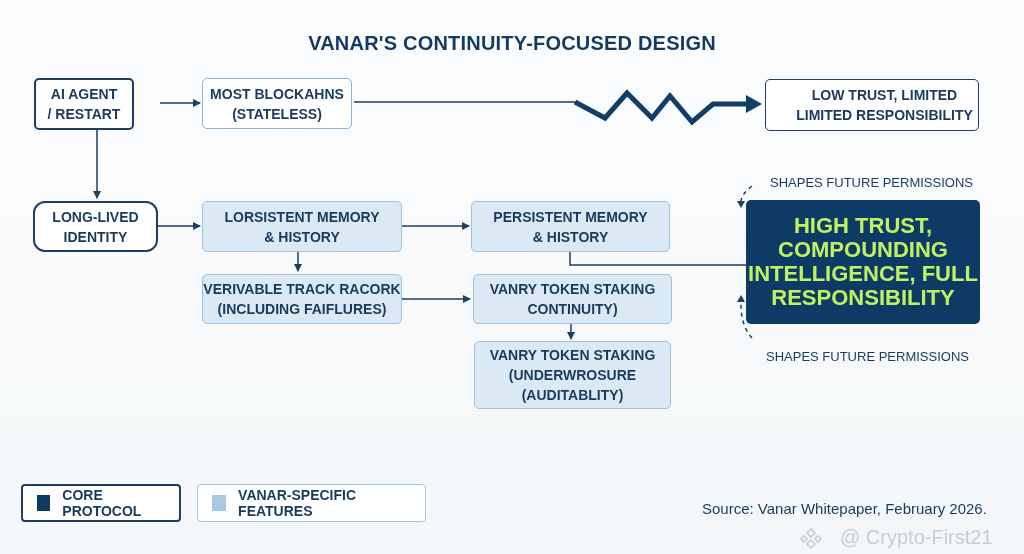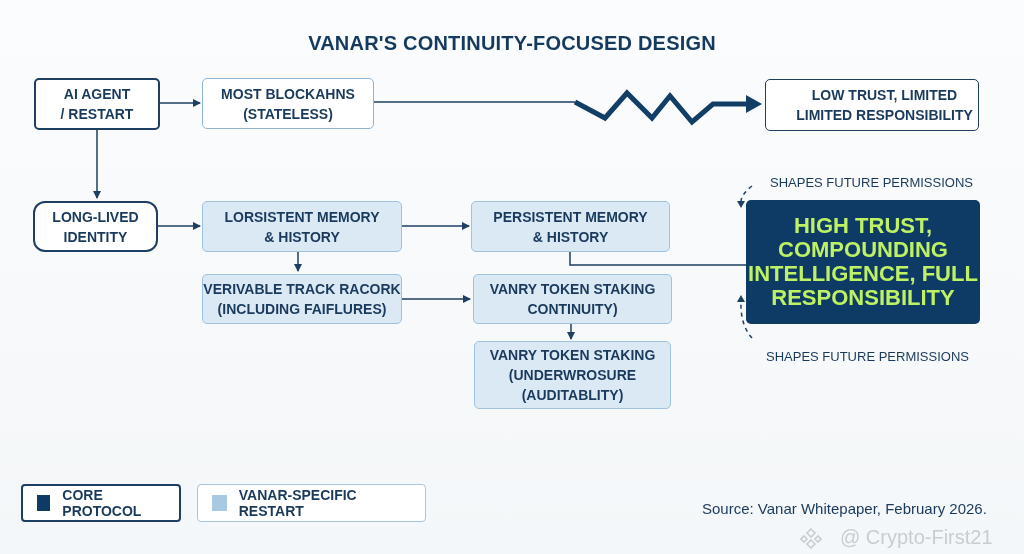--- a/index.html
+++ b/index.html
@@ -76,26 +76,26 @@
   <line x1="571" y1="324" x2="571" y2="339" stroke="#1e3f62" stroke-width="1.5" marker-end="url(#arr)"></line>
 
   <polyline points="570,252 570,265 746,265" fill="none" stroke="#1e3f62" stroke-width="1.5"></polyline>
 
   <path d="M752,186 Q740,195 741,204" fill="none" stroke="#1e3f62" stroke-width="1.5" stroke-dasharray="4,4"></path>
   <path d="M737,201 L741,208 L745,201 Z" fill="#1e3f62"></path>
   <path d="M752,338 Q740,325 741,300" fill="none" stroke="#1e3f62" stroke-width="1.5" stroke-dasharray="4,4"></path>
   <path d="M737,302 L741,295 L745,302 Z" fill="#1e3f62"></path>
 </svg>
 
-<div class="node core" style="left:34px;top:78px;width:126px;height:52px;">
+<div class="node core" style="left:34px;top:78px;width:100px;height:52px;">
   <span>AI AGENT</span>
   <span>/ RESTART</span>
 </div>
 
-<div class="node outline" style="left:202px;top:78px;width:172px;height:51px;">
+<div class="node outline" style="left:202px;top:78px;width:150px;height:51px;">
   <span>MOST BLOCKAHNS</span>
   <span>(STATELESS)</span>
 </div>
 
 <div class="node core" style="left:765px;top:79px;width:214px;height:52px;border-width:1.5px;padding-left:25px;">
   <span>LOW TRUST, LIMITED</span>
   <span>LIMITED RESPONSIBILITY</span>
 </div>
 
 <div class="node core" style="left:33px;top:201px;width:125px;height:51px;border-radius:12px;">
@@ -138,21 +138,21 @@
 
 <div class="label-small" style="left:770px;top:168px;">SHAPES FUTURE PERMISSIONS</div>
 <div class="label-small" style="left:766px;top:342px;">SHAPES FUTURE PERMISSIONS</div>
 
 <div class="legend-box legend-core" style="left:21px;top:475px;width:160px;">
   <span class="swatch" style="background:#0e3a66;"></span>
   <span>CORE PROTOCOL</span>
 </div>
 <div class="legend-box legend-feat" style="left:197px;top:475px;width:229px;">
   <span class="swatch" style="background:#a9c9e3;"></span>
-  <span>VANAR-SPECIFIC RESTART</span>
+  <span>VANAR-SPECIFIC FEATURES</span>
 </div>
 
 <div class="source">Source: Vanar Whitepaper, February 2026.</div>
 
 <div class="watermark">
   <svg class="wm-logo" viewBox="0 0 22 22">
     <g fill="none" stroke="#c7cdd3" stroke-width="1.6">
       <path d="M11,2 L15,6 L11,10 L7,6 Z"></path>
       <path d="M4,9 L7,12 L4,15 L1,12 Z"></path>
       <path d="M18,9 L21,12 L18,15 L15,12 Z"></path>

